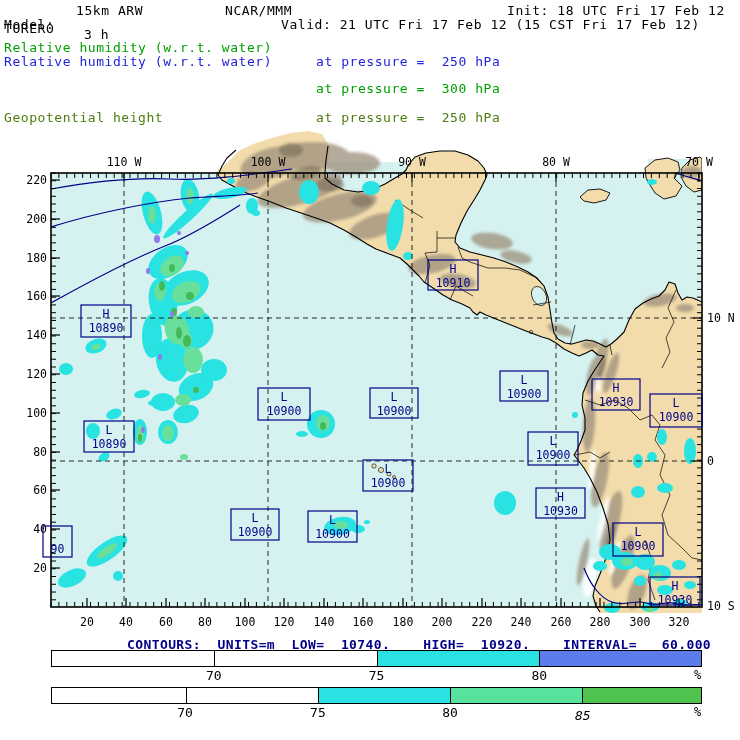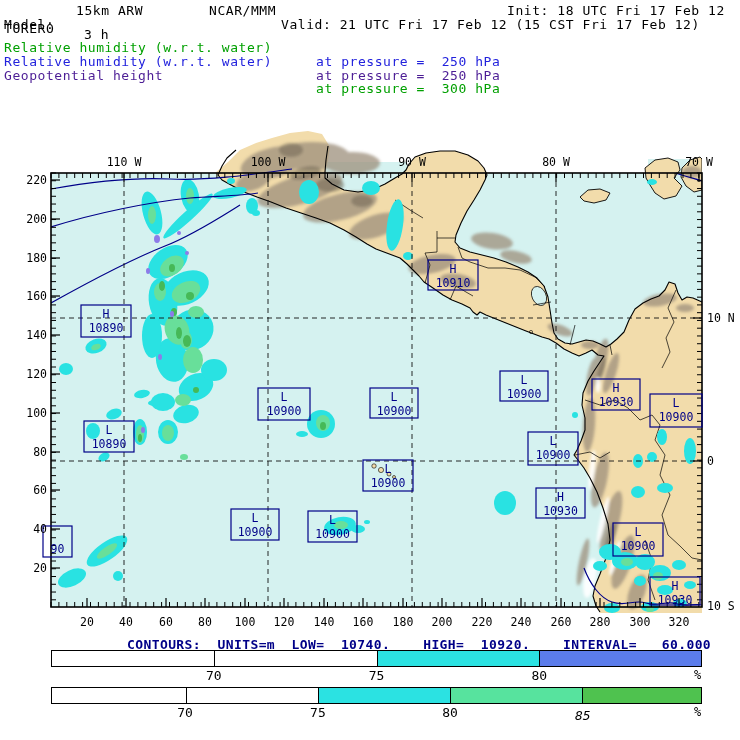--- a/index.html
+++ b/index.html
@@ -1,20 +1,20 @@
 <!DOCTYPE html>
 <html><head>
 <meta charset="utf-8">
 <style>
   html,body{margin:0;padding:0;background:#ffffff;width:740px;height:740px;overflow:hidden;}
   #page{position:relative;width:740px;height:740px;font-family:"DejaVu Sans Mono",monospace;}
   .hl{position:absolute;white-space:pre;font-size:13px;line-height:13px;letter-spacing:0.55px;color:#000;}
   .green{color:#00a000;}
   .blue{color:#2222dd;}
-  .navy{color:#4c1d95;}
+  .navy{color:#4d7c0f;margin-top:42px;}
   .cinfo{position:absolute;white-space:pre;font-size:13px;letter-spacing:0.4px;color:#000088;font-weight:bold;}
   .bar{position:absolute;left:51px;width:651px;height:17px;border:1px solid #000;box-sizing:border-box;}
   .seg{position:absolute;top:0;height:100%;box-sizing:border-box;}
   .barlab{position:absolute;font-size:13px;color:#000;white-space:pre;transform:translateX(-50%);}
   .pct{position:absolute;font-size:12px;color:#000;}
   .minfo{position:absolute;left:0;width:740px;text-align:center;font-size:11.5px;letter-spacing:0.3px;color:#000;white-space:pre;}
   svg{position:absolute;left:0;top:0;}
   svg text{font-family:"DejaVu Sans Mono",monospace;}
 </style>
 </head>
@@ -675,21 +675,21 @@
         <text x="47" y="533" text-anchor="end" font-size="11.5px" fill="#000">40</text>
         <text x="47" y="572" text-anchor="end" font-size="11.5px" fill="#000">20</text>
         <text x="707" y="322" text-anchor="start" font-size="11.5px" fill="#000">10 N</text>
         <text x="707" y="465" text-anchor="start" font-size="11.5px" fill="#000">0</text>
         <text x="707" y="610" text-anchor="start" font-size="11.5px" fill="#000">10 S</text>
       </g>
 </svg>
 
 <div class="hl" style="left:4px;top:14px;margin-top:8px;">TORERO</div>
 <div class="hl" style="left:76px;top:4px;">15km ARW</div>
-<div class="hl" style="left:209px;top:4px;">NCAR/MMM</div>
+<div class="hl" style="left:225px;top:4px;">NCAR/MMM</div>
 <div class="hl" style="left:507px;top:4px;">Init: 18 UTC Fri 17 Feb 12</div>
 <div class="hl" style="left:4px;top:18px;">Model:</div>
 <div class="hl" style="left:84px;top:28px;">3 h</div>
 <div class="hl" style="left:281px;top:18px;">Valid: 21 UTC Fri 17 Feb 12 (15 CST Fri 17 Feb 12)</div>
 <div class="hl green" style="left:4px;top:41px;">Relative humidity (w.r.t. water)</div>
 <div class="hl green" style="left:316px;top:41px;margin-top:41px;">at pressure =  300 hPa</div>
 <div class="hl blue" style="left:4px;top:55px;">Relative humidity (w.r.t. water)</div>
 <div class="hl blue" style="left:316px;top:55px;">at pressure =  250 hPa</div>
 <div class="hl navy" style="left:4px;top:69px;">Geopotential height</div>
 <div class="hl navy" style="left:316px;top:69px;">at pressure =  250 hPa</div>

